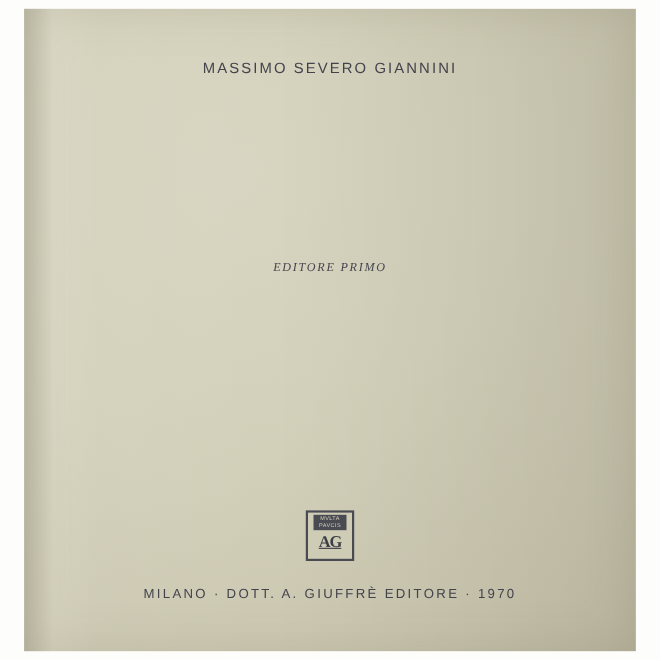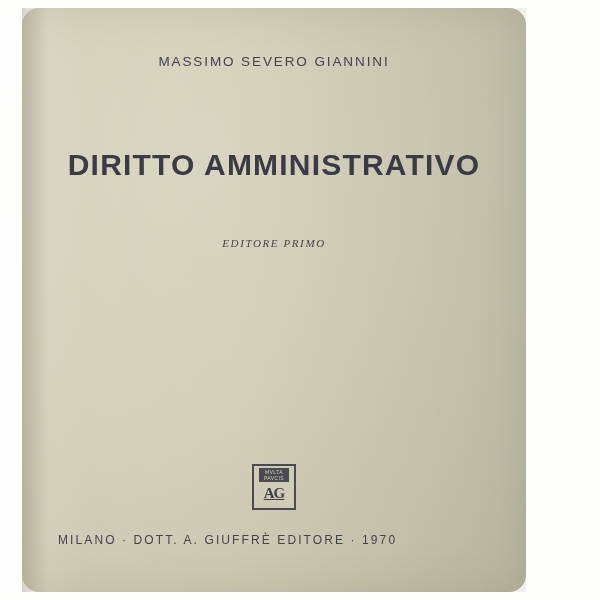--- a/index.html
+++ b/index.html
@@ -20,26 +20,25 @@
     width: 600px;
     height: 600px;
     background: #fdfdfb;
   }
 
   
   .page {
     position: absolute;
     left: 22px;
     top: 8px;
-    width: 504px;
+    width: 556px;
     height: 584px;
     background:
       radial-gradient(ellipse at 35% 25%, #d8d6c2 0%, #d2cfb9 45%, #c9c5ae 80%, #c2bda5 100%);
     box-shadow: inset 0 0 40px rgba(160,155,128,0.35);
-    border-radius: 17px;
   }
   
   .page::before {
     content: "";
     position: absolute;
     inset: 0;
     background:
       linear-gradient(90deg,
         rgba(255,255,255,0.20) 0%,
         rgba(255,255,255,0.05) 12%,
@@ -144,39 +143,37 @@
     color: #3e3e47;
     text-decoration: underline;
     text-underline-offset: 1px;
   }
 
   .imprint {
     position: absolute;
     top: 525px;
     left: 0;
     right: 0;
-    text-align: left;
+    text-align: center;
     font-family: "Liberation Sans", sans-serif;
     font-size: 12px;
     letter-spacing: 2.1px;
     color: #43434c;
     white-space: nowrap;
-    padding-left: 36px;
   }
 </style>
 </head>
 <body>
 
 <div class="screenshot">
   <div class="page">
     <div class="content">
 
       <div class="author">MASSIMO SEVERO GIANNINI</div>
 
-      <div class="title">DIRITTO AMMINISTRATIVO</div>
 
       <div class="volume">EDITORE PRIMO</div>
 
       <div class="logo">
         <div class="logo-motto">
           <div>MVLTA</div>
           <div>PAVCIS</div>
         </div>
         <div class="logo-mark">AG</div>
       </div>

